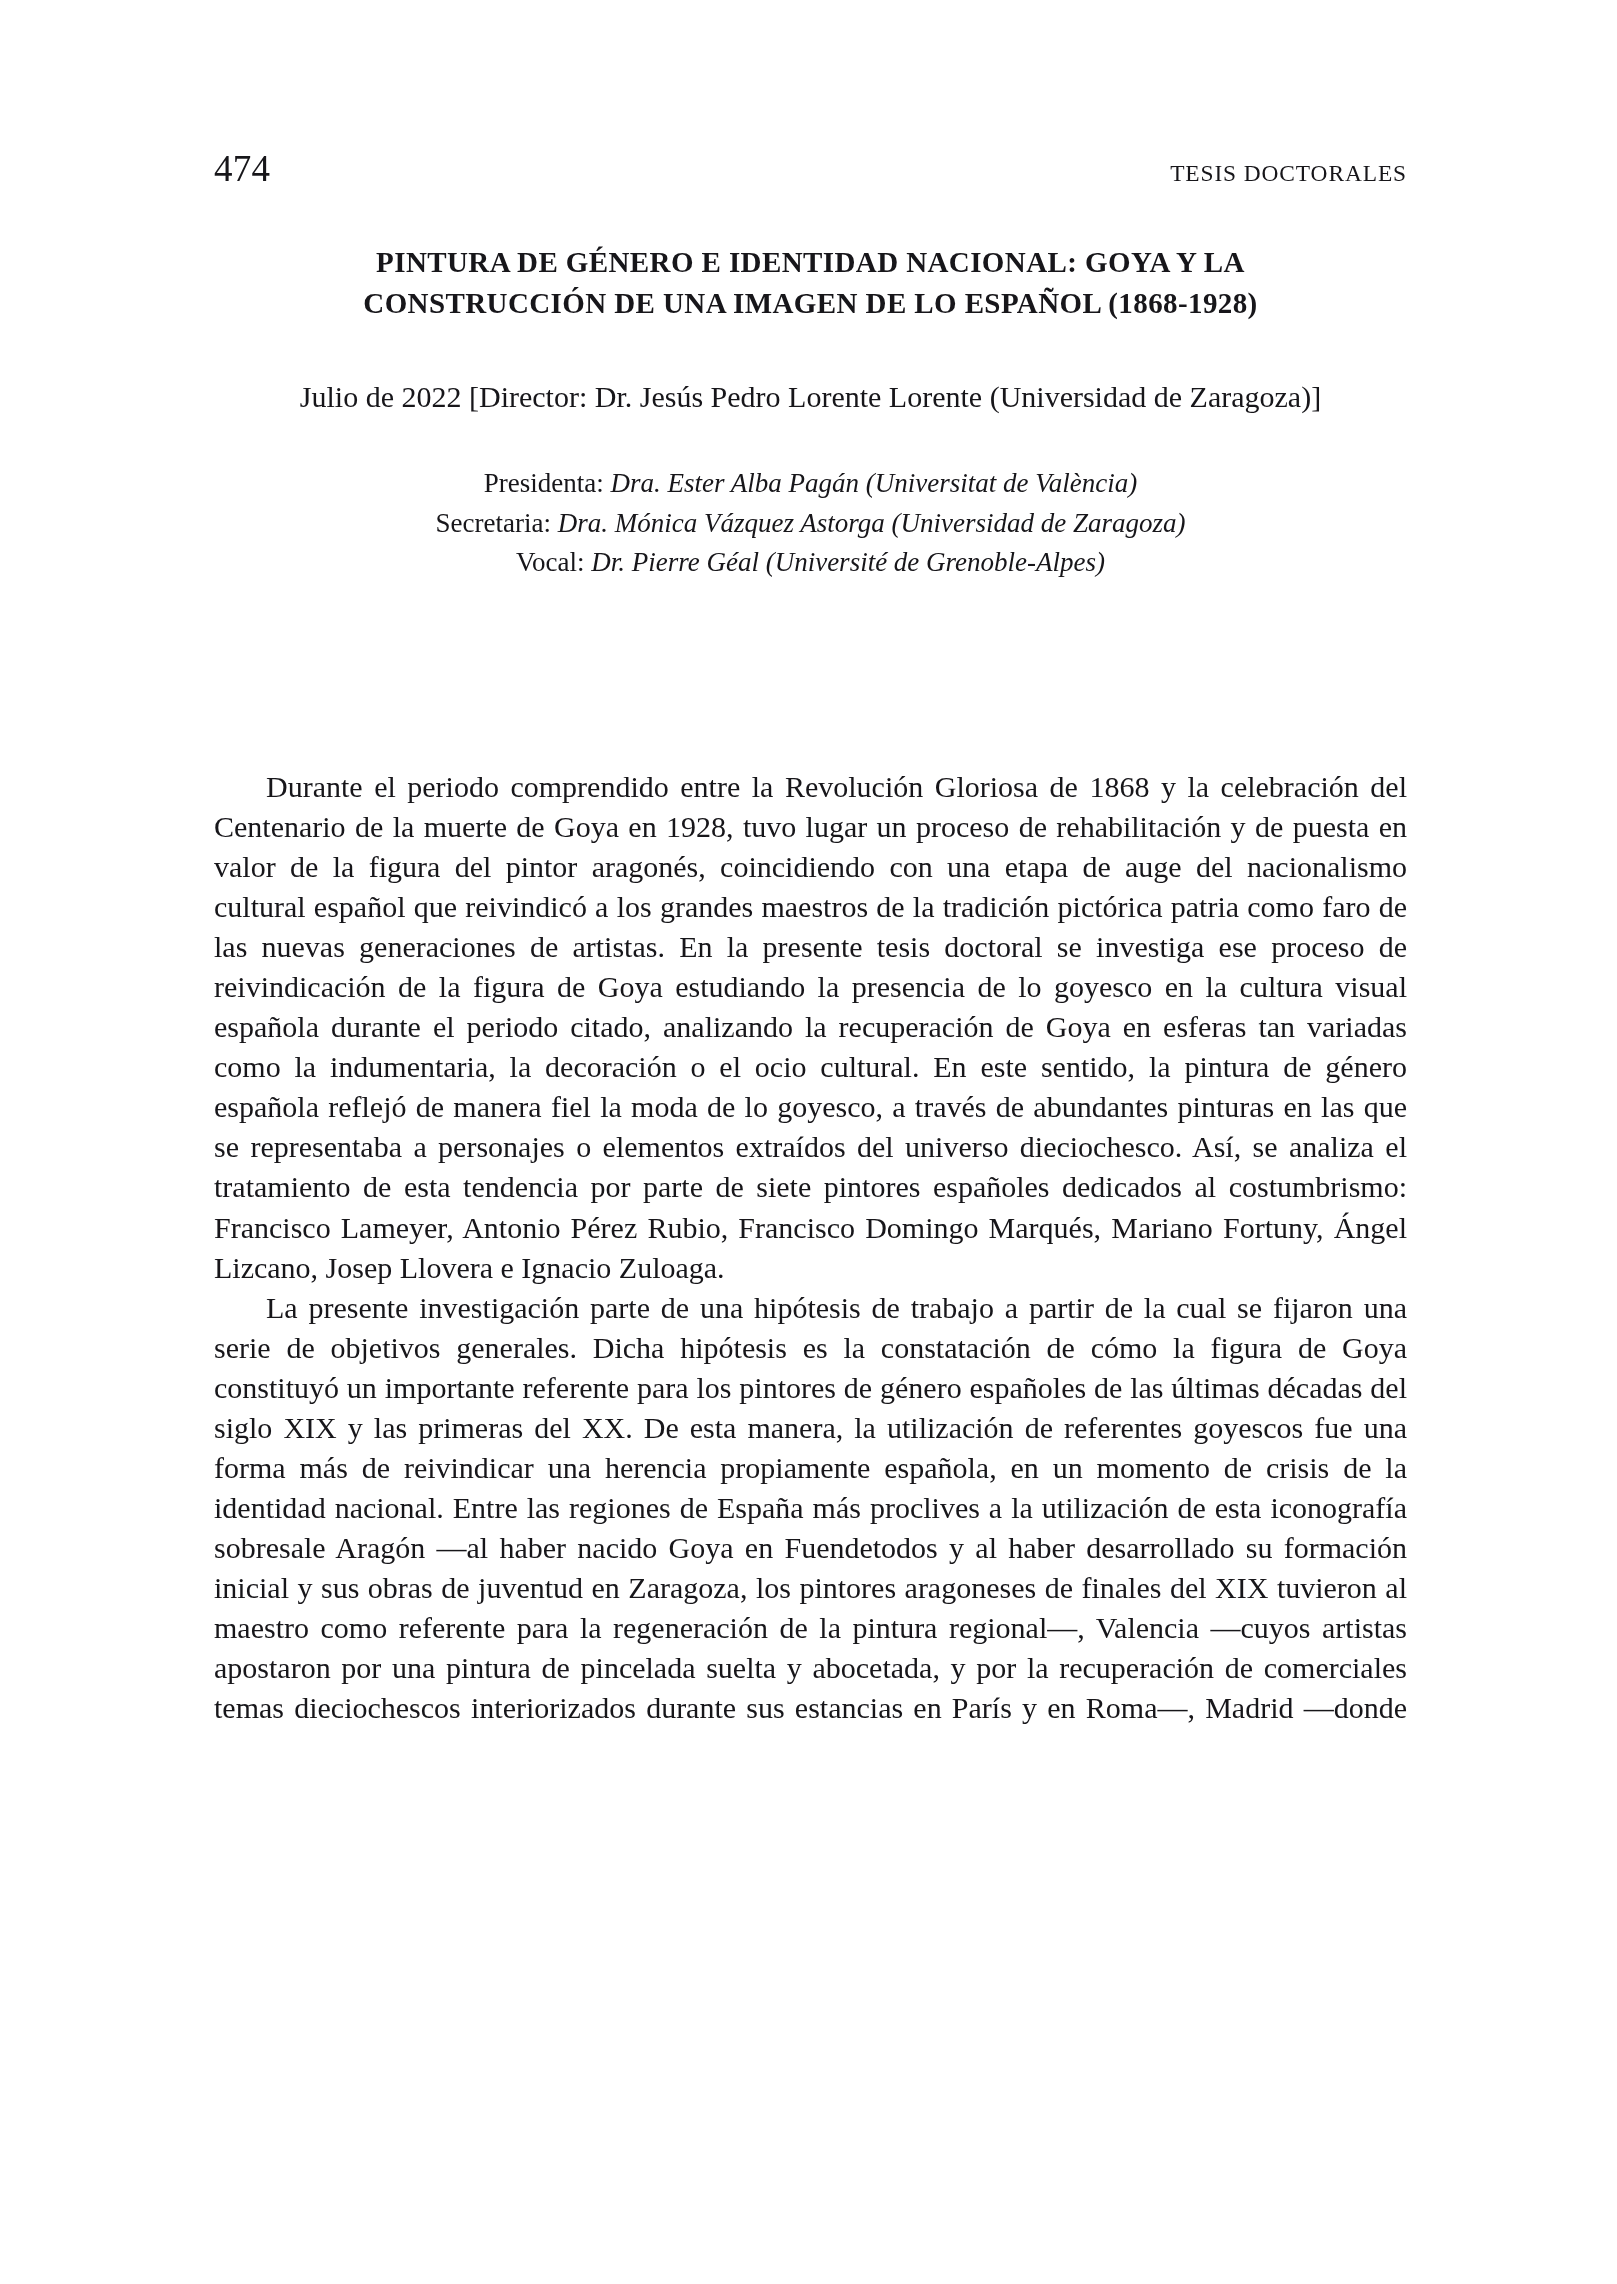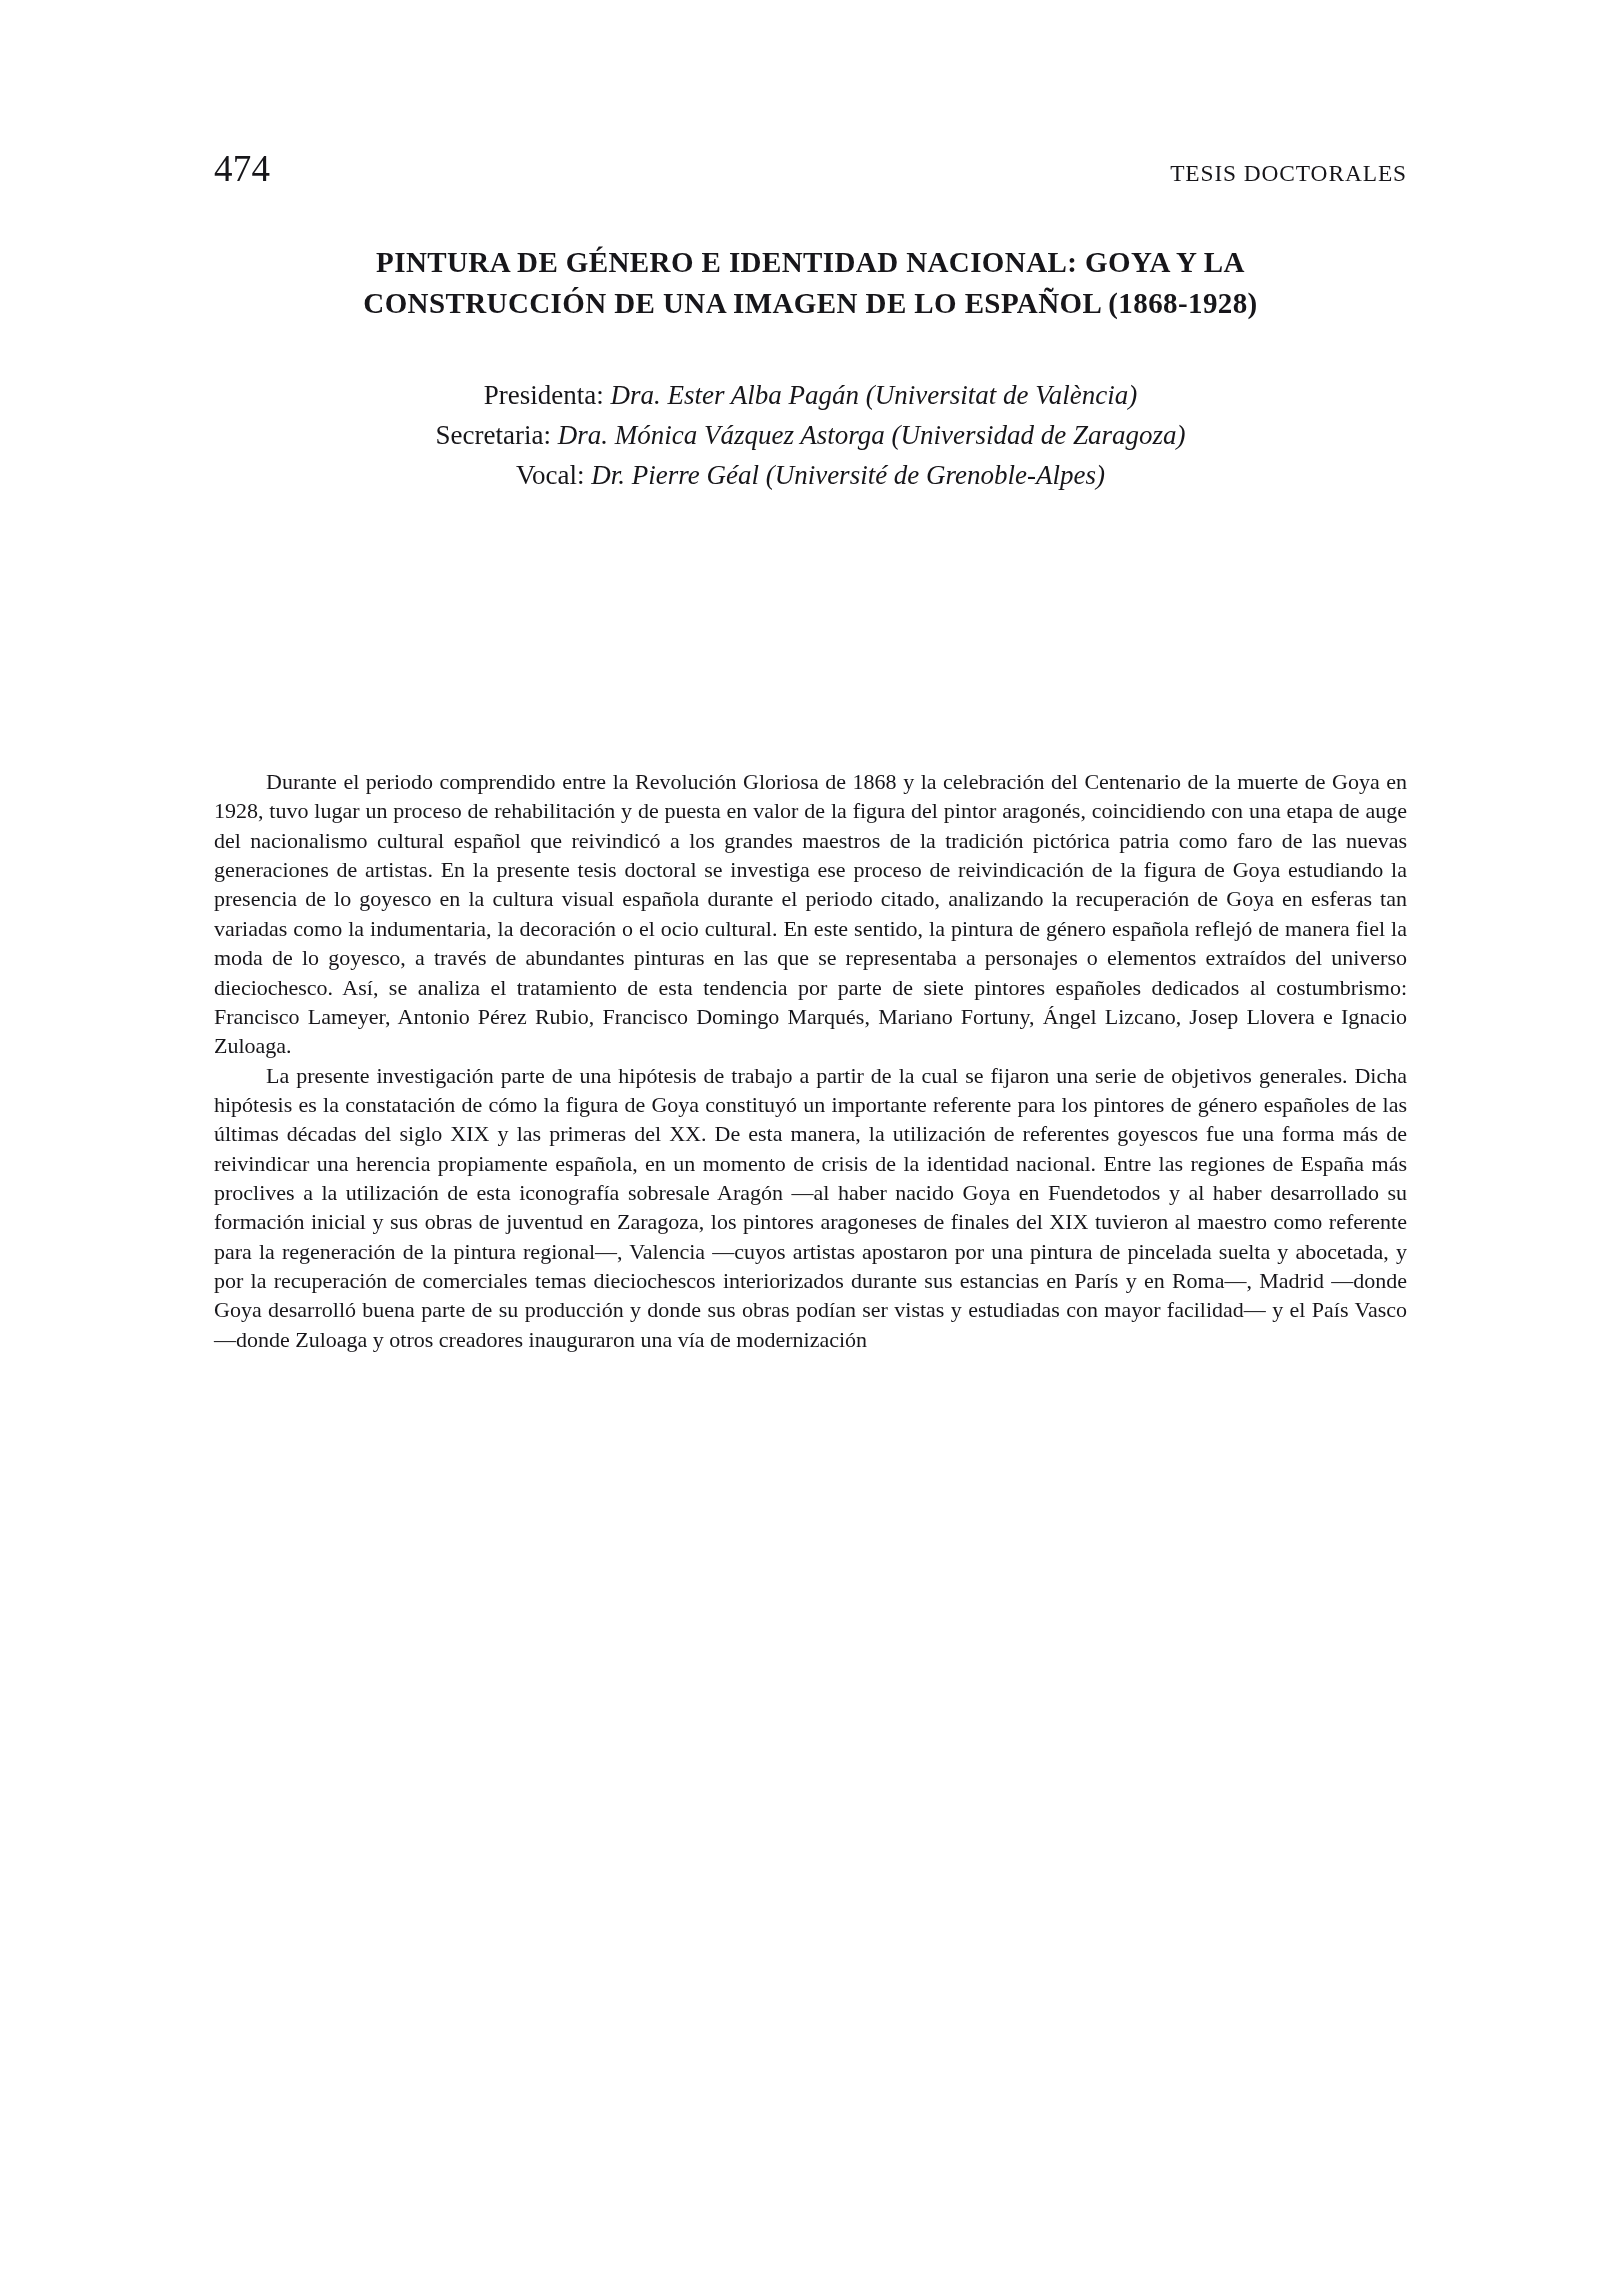--- a/index.html
+++ b/index.html
@@ -87,21 +87,21 @@
   }
   .tribunal-role { font-style: normal; }
   .tribunal-name { font-style: italic; }
 
   
   .body-text {
     position: absolute;
     left: 214px;
     width: 1193px;
     top: 767px;
-    font-size: 22px;
+    font-size: 30px;
     line-height: 1.335;
     text-align: justify;
     text-justify: inter-word;
     hyphens: manual;
   }
   .body-text p {
     margin: 0;
     text-indent: 52px;
   }
 
@@ -124,20 +124,21 @@
   <div class="runhead">
     <div class="folio">474</div>
     <div class="runhead-title">TESIS DOCTORALES</div>
   </div>
 
   <div class="frontmatter">
 
 
     <div class="thesis-title">PINTURA DE GÉNERO E IDENTIDAD NACIONAL: GOYA Y LA CONSTRUCCIÓN DE UNA IMAGEN DE LO ESPAÑOL (1868-1928)</div>
 
+    <div class="defense">Julio de 2022 [Director: Dr. Jesús Pedro Lorente Lorente (Universidad de Zaragoza)]</div>
 
     <div class="tribunal">
 
       <span class="tribunal-row">
         <span class="tribunal-role">Presidenta: </span><span class="tribunal-name">Dra. Ester Alba Pagán (Universitat de València)</span>
       </span>
 
       <span class="tribunal-row">
         <span class="tribunal-role">Secretaria: </span><span class="tribunal-name">Dra. Mónica Vázquez Astorga (Universidad de Zaragoza)</span>
       </span>

